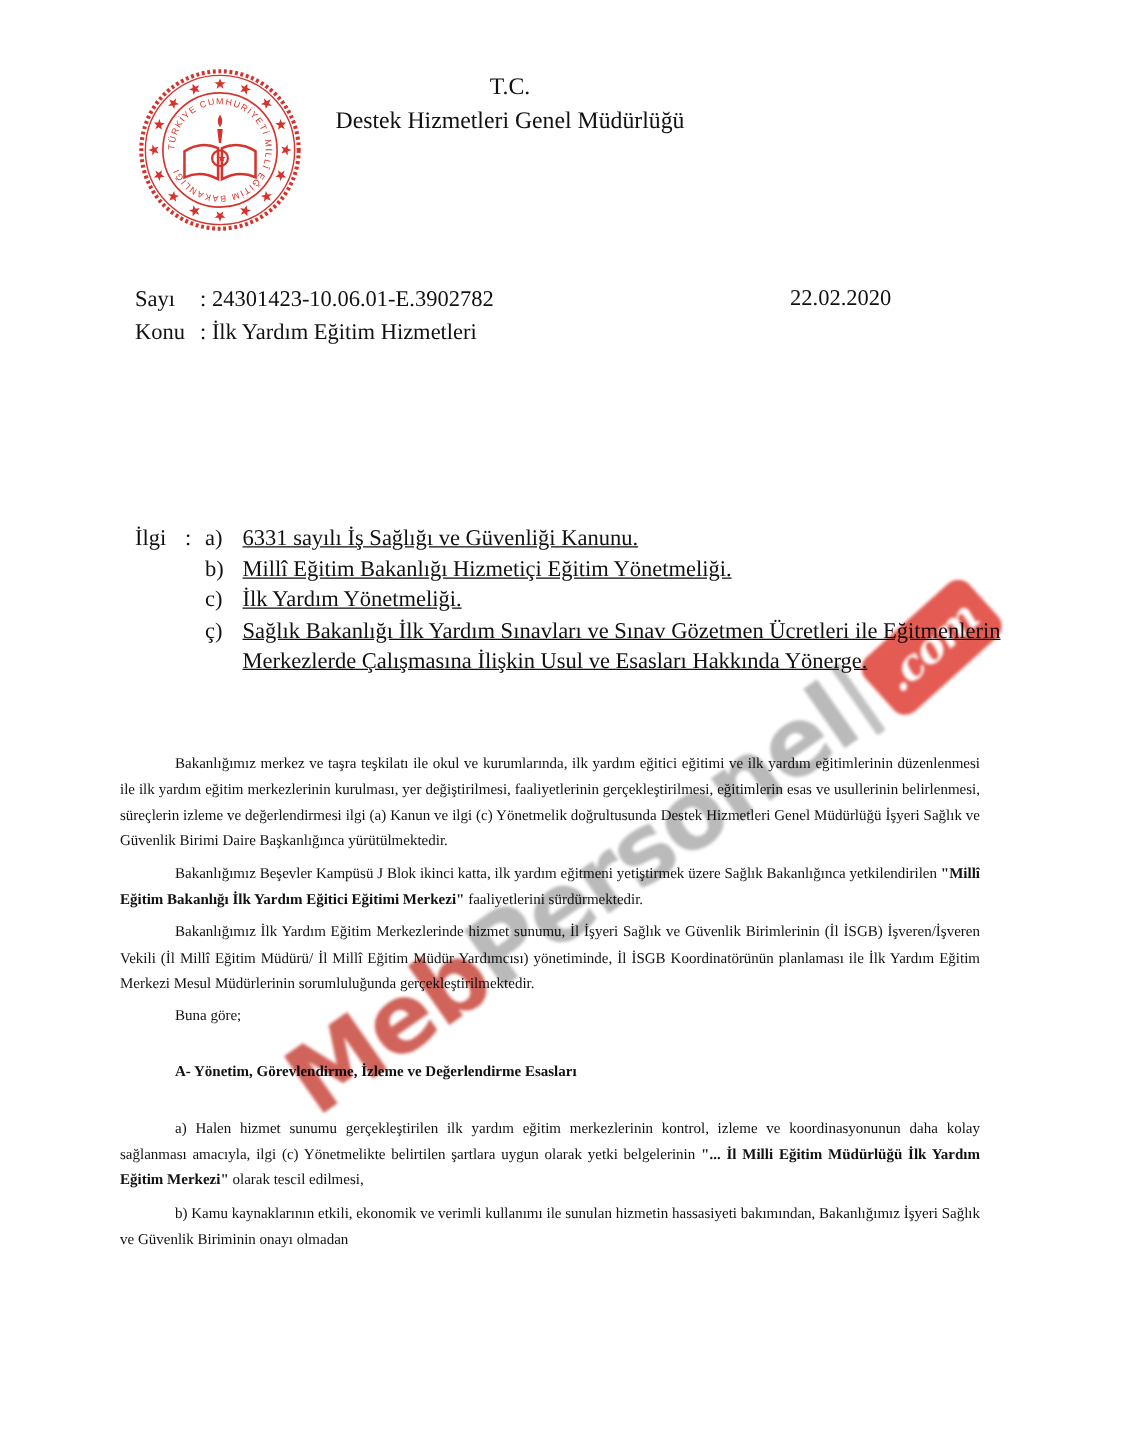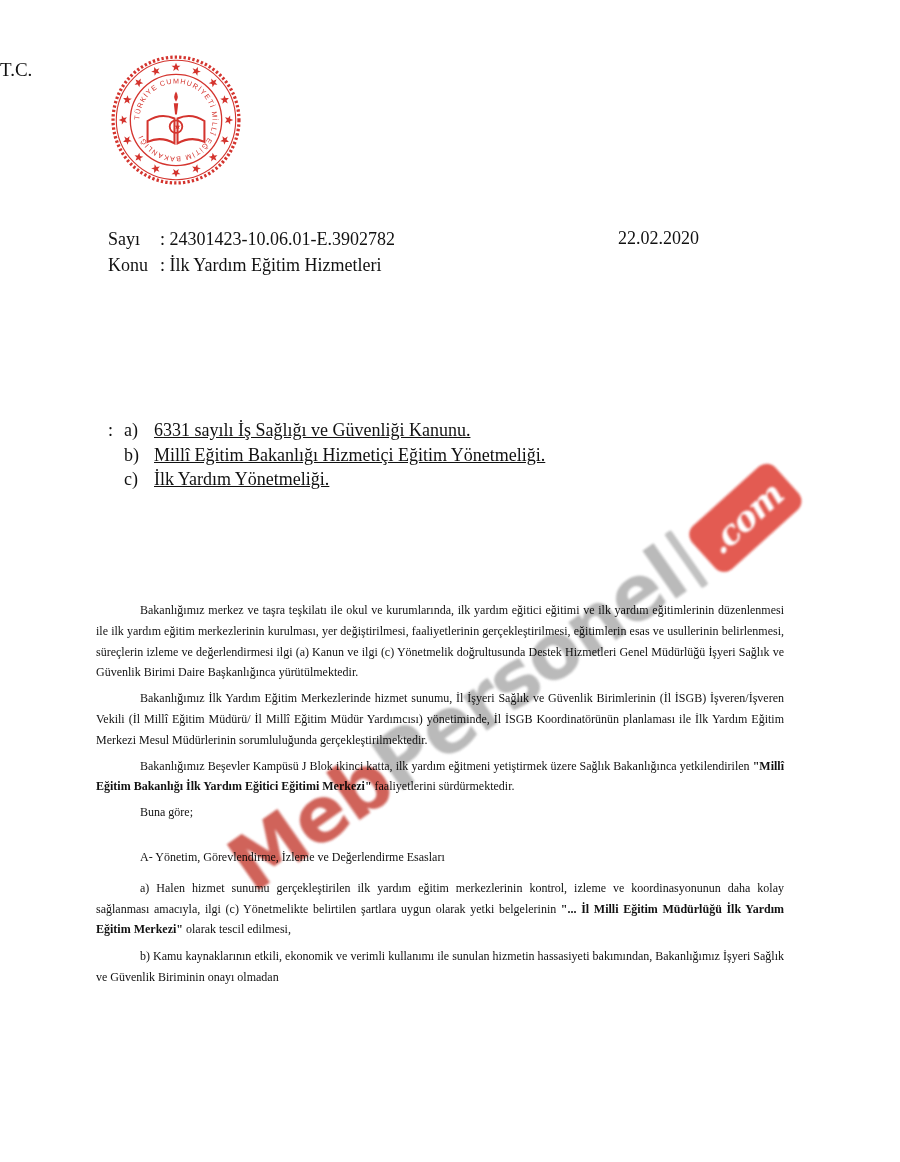--- a/index.html
+++ b/index.html
@@ -3,46 +3,46 @@
 <meta charset="utf-8">
 <style>
   html,body{margin:0;padding:0;background:#ffffff;}
   .page{
     position:relative;width:900px;height:1162px;background:#ffffff;overflow:hidden;
     font-family:"Liberation Serif","DejaVu Serif",serif;color:#111;
   }
   
   .logo{position:absolute;left:110px;top:54px;width:132px;height:132px;}
   
-  .letterhead{position:absolute;left:0;top:57px;width:816px;}
+  .letterhead{position:absolute;left:0;top:57px;width:816px;text-align:center;}
   .lh1{font-size:19px;line-height:26px;}
   .lh2{font-size:20px;line-height:27px;}
   .lh3{font-size:19px;line-height:27px;}
   
   .meta{position:absolute;left:108px;top:226px;width:560px;font-size:18px;line-height:26px;}
   .meta-row{display:flex;}
   .meta-label{width:52px;}
   .meta-value{flex:1;}
-  .doc-date{position:absolute;left:618px;top:228px;font-size:18px;}
+  .doc-date{position:absolute;left:632px;top:228px;font-size:18px;}
   
   .doc-title{position:absolute;left:0;top:323px;width:900px;text-align:center;font-size:20px;line-height:29px;}
   .doc-title .t1{letter-spacing:0.5px;}
   
   .ilgi{position:absolute;left:108px;top:418px;width:694px;font-size:18px;line-height:24.5px;display:flex;}
   .ilgi-label{width:40px;}
   .ilgi-colon{width:16px;}
   .ilgi-items{flex:1;text-decoration:underline;}
   .ilgi-item{padding-left:30px;}
   .ilgi-letter{display:inline-block;width:30px;margin-left:-30px;}
   
   .content{position:absolute;left:96px;top:600px;width:688px;font-size:12px;line-height:20.8px;text-align:justify;}
   .content p{margin:0 0 5px 0;text-indent:44px;}
   .b{font-weight:bold;}
   .buna{text-indent:44px;margin:0 0 5px 0;}
-  .heading-a{font-weight:normal;margin:24px 0 10px 0;text-indent:44px;text-align:left;}
+  .heading-a{font-weight:bold;margin:24px 0 24px 0;text-indent:44px;text-align:left;}
   .content p.item{margin-top:6px;}
   
   .watermark{
     position:absolute;left:238px;top:828px;display:flex;align-items:center;
     transform:rotate(-35deg);transform-origin:0 50%;
     font-family:"DejaVu Sans","Liberation Sans",sans-serif;font-weight:bold;
     filter:blur(1.3px);mix-blend-mode:multiply;pointer-events:none;z-index:5;
   }
   .wm-red{font-size:76px;color:#c8473d;opacity:0.85;letter-spacing:-2px;}
   .wm-gray{font-size:76px;color:#8f8f8f;opacity:0.62;letter-spacing:-2px;}
@@ -95,48 +95,51 @@
       <path d="M62.8,48.5 h4.4 l-1.3,11 h-1.8 Z" fill="#d4342e"></path>
       <path d="M37,66 Q50,57.5 63.5,63.5 L63.5,88 Q50,80.5 37,86.5 Z" fill="none" stroke="#d4342e" stroke-width="2"></path>
       <path d="M93,66 Q80,57.5 66.5,63.5 L66.5,88 Q80,80.5 93,86.5 Z" fill="none" stroke="#d4342e" stroke-width="2"></path>
       <circle cx="65" cy="71.5" r="6.2" fill="none" stroke="#d4342e" stroke-width="1.8"></circle>
       <use href="#star" transform="translate(66.5,71.5) scale(0.7)" fill="#d4342e"></use>
     </g>
   </svg>
 
   <div class="letterhead">
     <div class="lh1">T.C.</div>
+    <div class="lh3">Destek Hizmetleri Genel Müdürlüğü</div>
   </div>
 
   <div class="meta">
     <div class="meta-row">
       <span class="meta-label">Sayı</span>
       <span class="meta-value">: 24301423-10.06.01-E.3902782</span>
     </div>
     <div class="meta-row">
       <span class="meta-label">Konu</span>
       <span class="meta-value">: İlk Yardım Eğitim Hizmetleri</span>
     </div>
   </div>
   <div class="doc-date">22.02.2020</div>
 
 
   <div class="ilgi">
+    <span class="ilgi-label">İlgi</span>
     <span class="ilgi-colon">:</span>
     <div class="ilgi-items">
       <div class="ilgi-item"><span class="ilgi-letter">a)</span><span>6331 sayılı İş Sağlığı ve Güvenliği Kanunu.</span></div>
       <div class="ilgi-item"><span class="ilgi-letter">b)</span><span>Millî Eğitim Bakanlığı Hizmetiçi Eğitim Yönetmeliği.</span></div>
       <div class="ilgi-item"><span class="ilgi-letter">c)</span><span>İlk Yardım Yönetmeliği.</span></div>
+      <div class="ilgi-item"><span class="ilgi-letter">ç)</span><span>Sağlık Bakanlığı İlk Yardım Sınavları ve Sınav Gözetmen Ücretleri ile Eğitmenlerin Merkezlerde Çalışmasına İlişkin Usul ve Esasları Hakkında Yönerge.</span></div>
     </div>
   </div>
 
   <div class="content">
     <p>Bakanlığımız merkez ve taşra teşkilatı ile okul ve kurumlarında, ilk yardım eğitici eğitimi ve ilk yardım eğitimlerinin düzenlenmesi ile ilk yardım eğitim merkezlerinin kurulması, yer değiştirilmesi, faaliyetlerinin gerçekleştirilmesi, eğitimlerin esas ve usullerinin belirlenmesi, süreçlerin izleme ve değerlendirmesi ilgi (a) Kanun ve ilgi (c) Yönetmelik doğrultusunda Destek Hizmetleri Genel Müdürlüğü İşyeri Sağlık ve Güvenlik Birimi Daire Başkanlığınca yürütülmektedir.</p>
+    <p><span>Bakanlığımız Beşevler Kampüsü J Blok ikinci katta, ilk  yardım eğitmeni yetiştirmek üzere Sağlık Bakanlığınca yetkilendirilen </span><span class="b">"Millî Eğitim Bakanlığı İlk Yardım Eğitici Eğitimi Merkezi"</span><span> faaliyetlerini sürdürmektedir.</span></p>
     <p>Bakanlığımız İlk Yardım Eğitim Merkezlerinde hizmet sunumu, İl İşyeri Sağlık ve Güvenlik Birimlerinin (İl İSGB) İşveren/İşveren Vekili (İl Millî Eğitim Müdürü/ İl Millî Eğitim Müdür Yardımcısı) yönetiminde, İl İSGB Koordinatörünün planlaması ile  İlk Yardım Eğitim Merkezi Mesul Müdürlerinin sorumluluğunda  gerçekleştirilmektedir.</p>
-    <p><span>Bakanlığımız Beşevler Kampüsü J Blok ikinci katta, ilk  yardım eğitmeni yetiştirmek üzere Sağlık Bakanlığınca yetkilendirilen </span><span class="b">"Millî Eğitim Bakanlığı İlk Yardım Eğitici Eğitimi Merkezi"</span><span> faaliyetlerini sürdürmektedir.</span></p>
     <p class="buna">Buna göre;</p>
     <div class="heading-a">A- Yönetim, Görevlendirme, İzleme ve Değerlendirme Esasları</div>
     <p class="item"><span>a) Halen hizmet sunumu gerçekleştirilen ilk yardım eğitim merkezlerinin kontrol, izleme ve koordinasyonunun daha kolay sağlanması amacıyla, ilgi (c) Yönetmelikte belirtilen şartlara uygun olarak yetki belgelerinin </span><span class="b">"... İl Milli Eğitim Müdürlüğü İlk Yardım Eğitim Merkezi"</span><span> olarak tescil edilmesi,</span></p>
     <p class="item">b)  Kamu kaynaklarının etkili, ekonomik ve verimli kullanımı ile sunulan hizmetin hassasiyeti bakımından, Bakanlığımız İşyeri Sağlık ve Güvenlik Biriminin onayı olmadan</p>
   </div>
 
   <div class="watermark">
     <span class="wm-red">Meb</span>
     <span class="wm-gray">Personel</span>
     <span class="wm-bar"></span>

